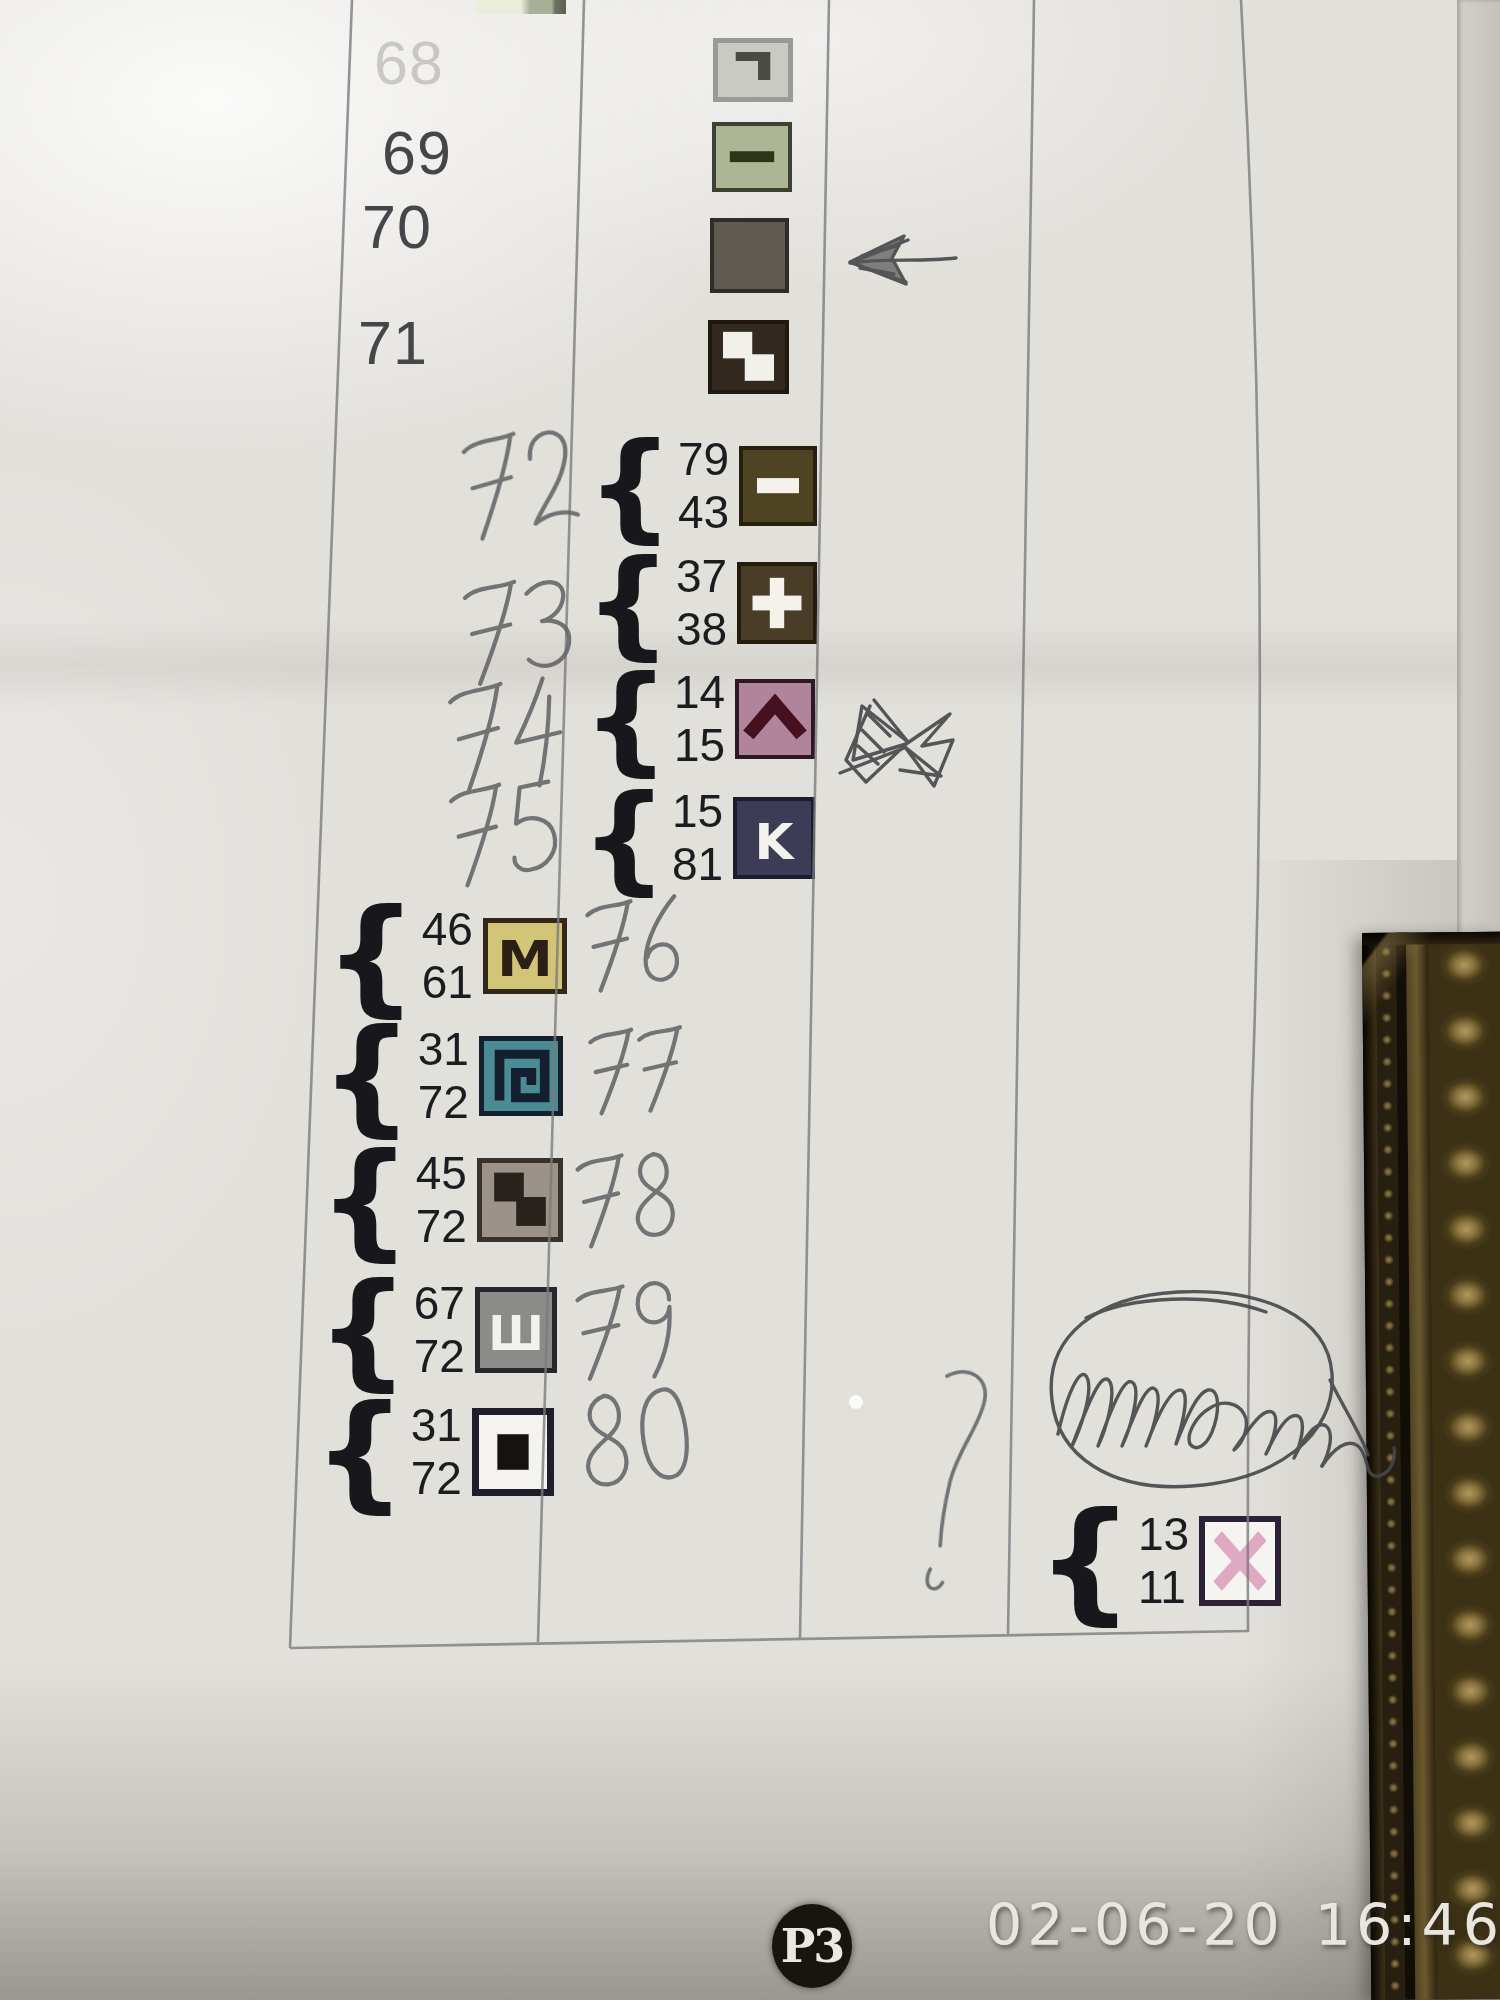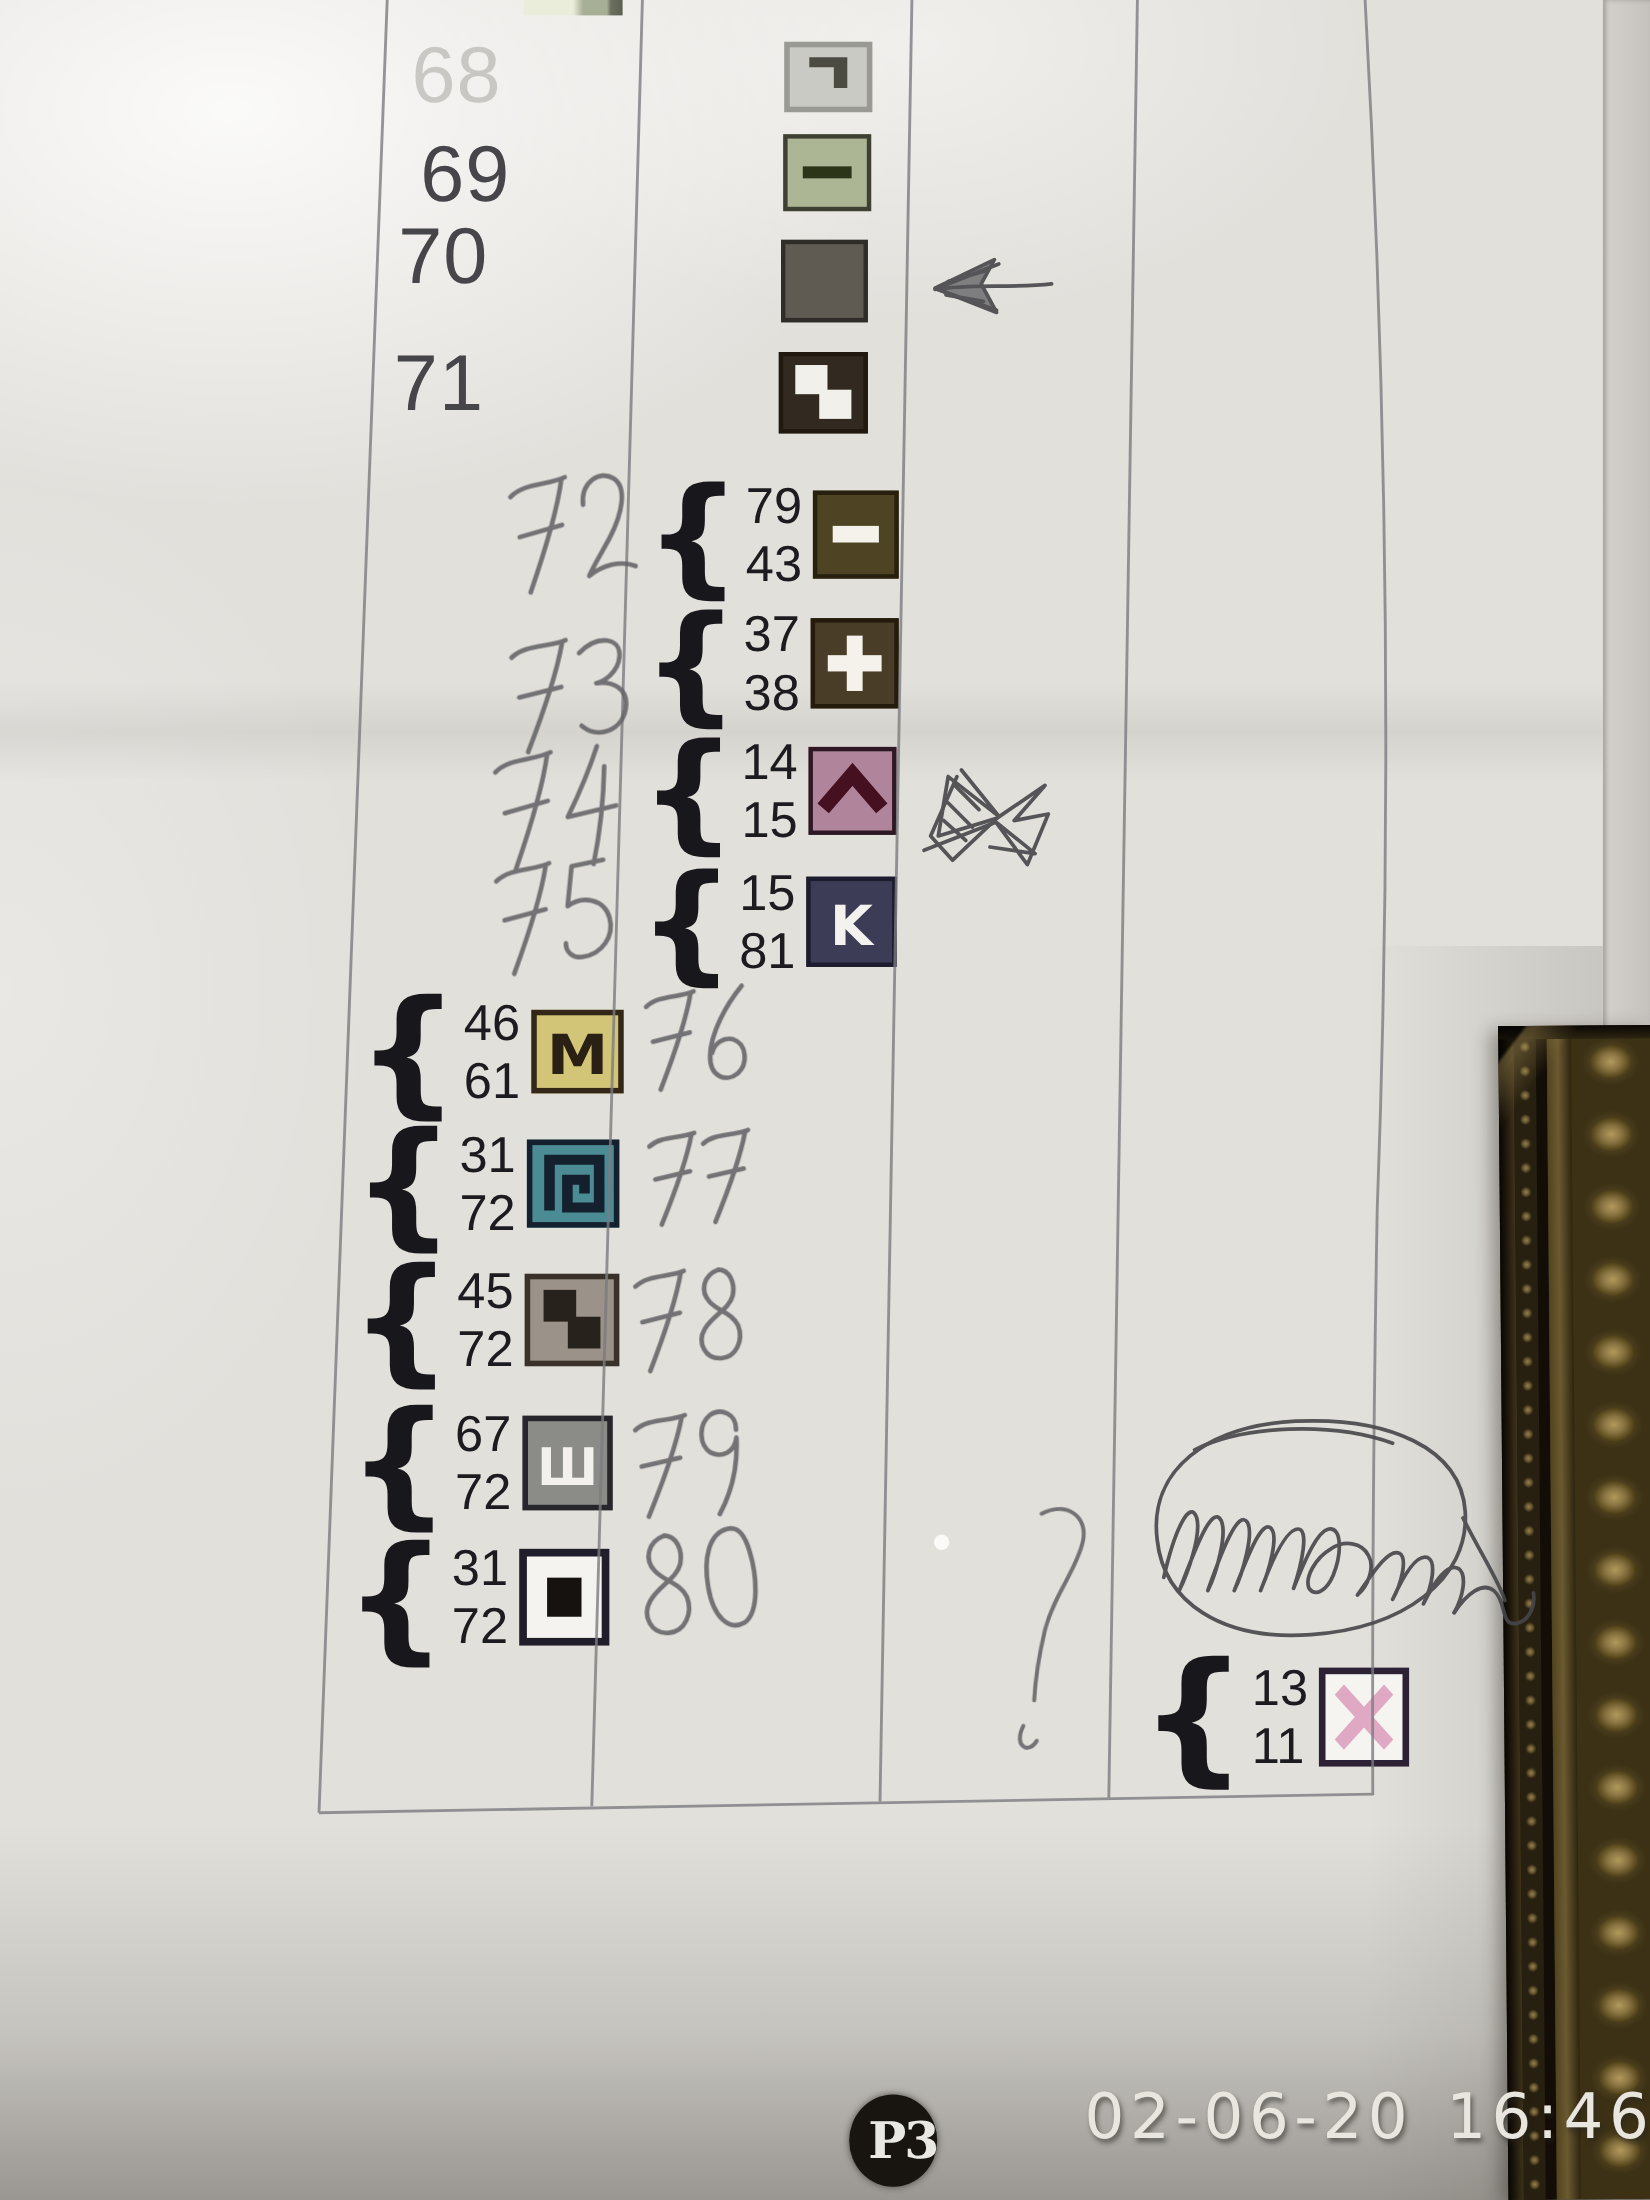--- a/index.html
+++ b/index.html
@@ -14,21 +14,21 @@
     background:linear-gradient(to bottom,rgba(125,120,112,0),rgba(125,120,112,.12) 50%,rgba(125,120,112,0));}
   #bottom-shade{left:0;bottom:0;width:100%;height:340px;z-index:4;
     background:linear-gradient(to bottom,rgba(86,82,76,0) 0,rgba(86,82,76,.20) 55%,rgba(66,62,56,.45) 100%);}
   #right-shade{right:0;top:860px;width:260px;height:1140px;z-index:1;
     background:linear-gradient(to right,rgba(90,85,78,0),rgba(90,85,78,.22));}
   #paper-edge{left:1457px;top:0;width:43px;height:945px;z-index:1;
     background:linear-gradient(to right,#d4d1cc,#c5c2bd);box-shadow:inset 3px 0 4px rgba(110,108,104,.45);}
   #top-sliver{left:476px;top:0;width:90px;height:14px;z-index:2;
     background:linear-gradient(to right,#e9edda 0,#e9edda 50%,#a8af97 60%,#a8af97 84%,#6d7260 88%,#5b5f4f 100%);}
   #legend{position:absolute;left:0;top:0;width:100%;height:100%;z-index:2;filter:blur(.35px);}
-  .num-big{position:absolute;font-size:72px;color:#45454a;letter-spacing:1px;}
+  .num-big{position:absolute;font-size:61px;color:#45454a;letter-spacing:1px;}
   .num-big.faded{color:rgba(150,148,142,.45);}
   .prow{position:absolute;display:flex;align-items:center;}
   .brace{font-family:"DejaVu Sans",sans-serif;font-weight:bold;color:#17171c;line-height:.92;transform:scaleX(1.05);}
   .pnums{display:flex;flex-direction:column;justify-content:center;margin-left:6px;}
   .pnums span{font-size:46px;line-height:53px;color:#1c1c20;}
   .sw{position:absolute;box-sizing:border-box;border-style:solid;}
   .sw svg{position:absolute;left:-1px;top:-1px;width:calc(100% + 2px);height:calc(100% + 2px);}
   .swf{position:relative;box-sizing:border-box;border-style:solid;flex:0 0 auto;margin-left:10px;}
   .swf svg{position:absolute;inset:0;width:100%;height:100%;}
   #ink-layer{position:absolute;left:0;top:0;z-index:6;}
@@ -43,21 +43,21 @@
   #frame .f-eggs{position:absolute;left:66px;top:0;width:72px;height:100%;background-color:#3c3115;
     background-image:radial-gradient(ellipse 26px 21px at 36px 33px,#b29a5b 0,#8a7442 35%,#514218 70%,rgba(60,49,21,0) 71%),
                      radial-gradient(ellipse 33px 27px at 36px 33px,#6b5a2e 0,rgba(60,49,21,0) 80%);
     background-size:72px 66px;}
   #frame .f-miter{position:absolute;left:0;top:0;width:100%;height:120px;
     background:linear-gradient(128deg,rgba(0,0,0,.55) 0 10%,rgba(160,138,82,.4) 12% 15%,rgba(0,0,0,0) 32%);}
   #stamp{position:absolute;left:986px;top:1892px;z-index:9;font-family:"DejaVu Sans",sans-serif;
     font-size:57px;color:#e9e6df;letter-spacing:5px;text-shadow:2px 3px 5px rgba(40,38,34,.6);white-space:nowrap;}
   #stamp .gap{display:inline-block;width:30px;}
   #p3{position:absolute;left:772px;top:1904px;width:80px;height:84px;border-radius:50%;background:#181510;z-index:9;
-    display:flex;align-items:center;justify-content:flex-end;box-shadow:0 0 7px rgba(25,22,18,.65);}
+    display:flex;align-items:center;justify-content:center;box-shadow:0 0 7px rgba(25,22,18,.65);}
   #p3 span{font-family:"DejaVu Serif",serif;font-weight:bold;font-size:46px;color:#eae8e2;letter-spacing:-2px;}
 </style>
 </head>
 <body>
 
 <div id="photo">
 
   <div id="glare" class="ov"></div>
   <div id="crease" class="ov"></div>
   <div id="right-shade" class="ov"></div>

